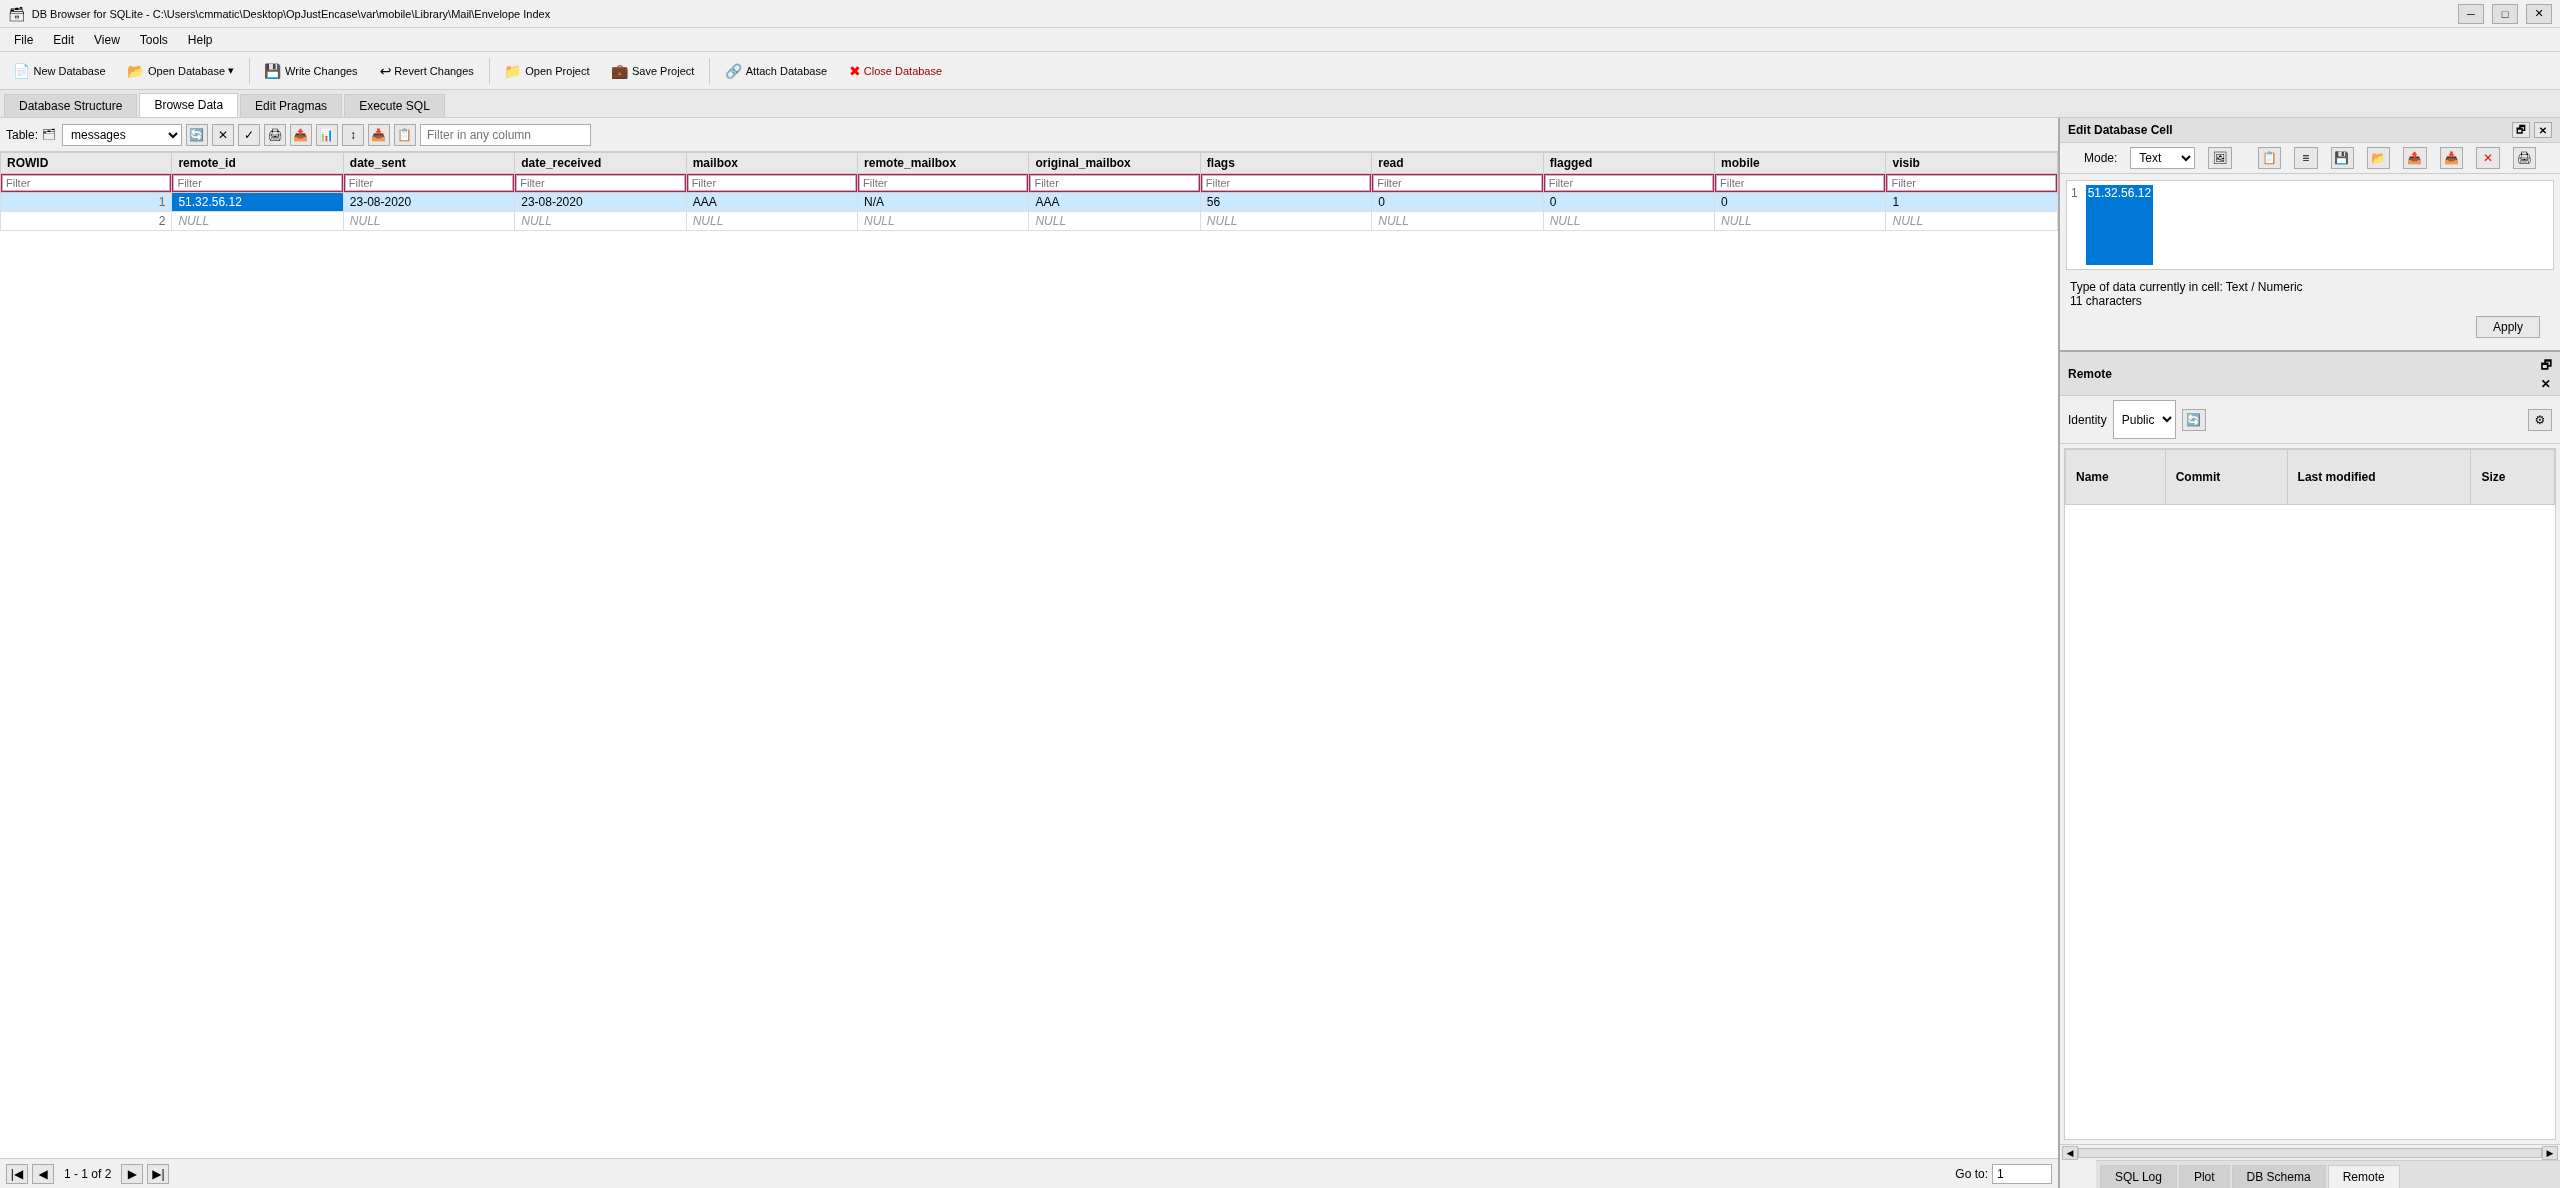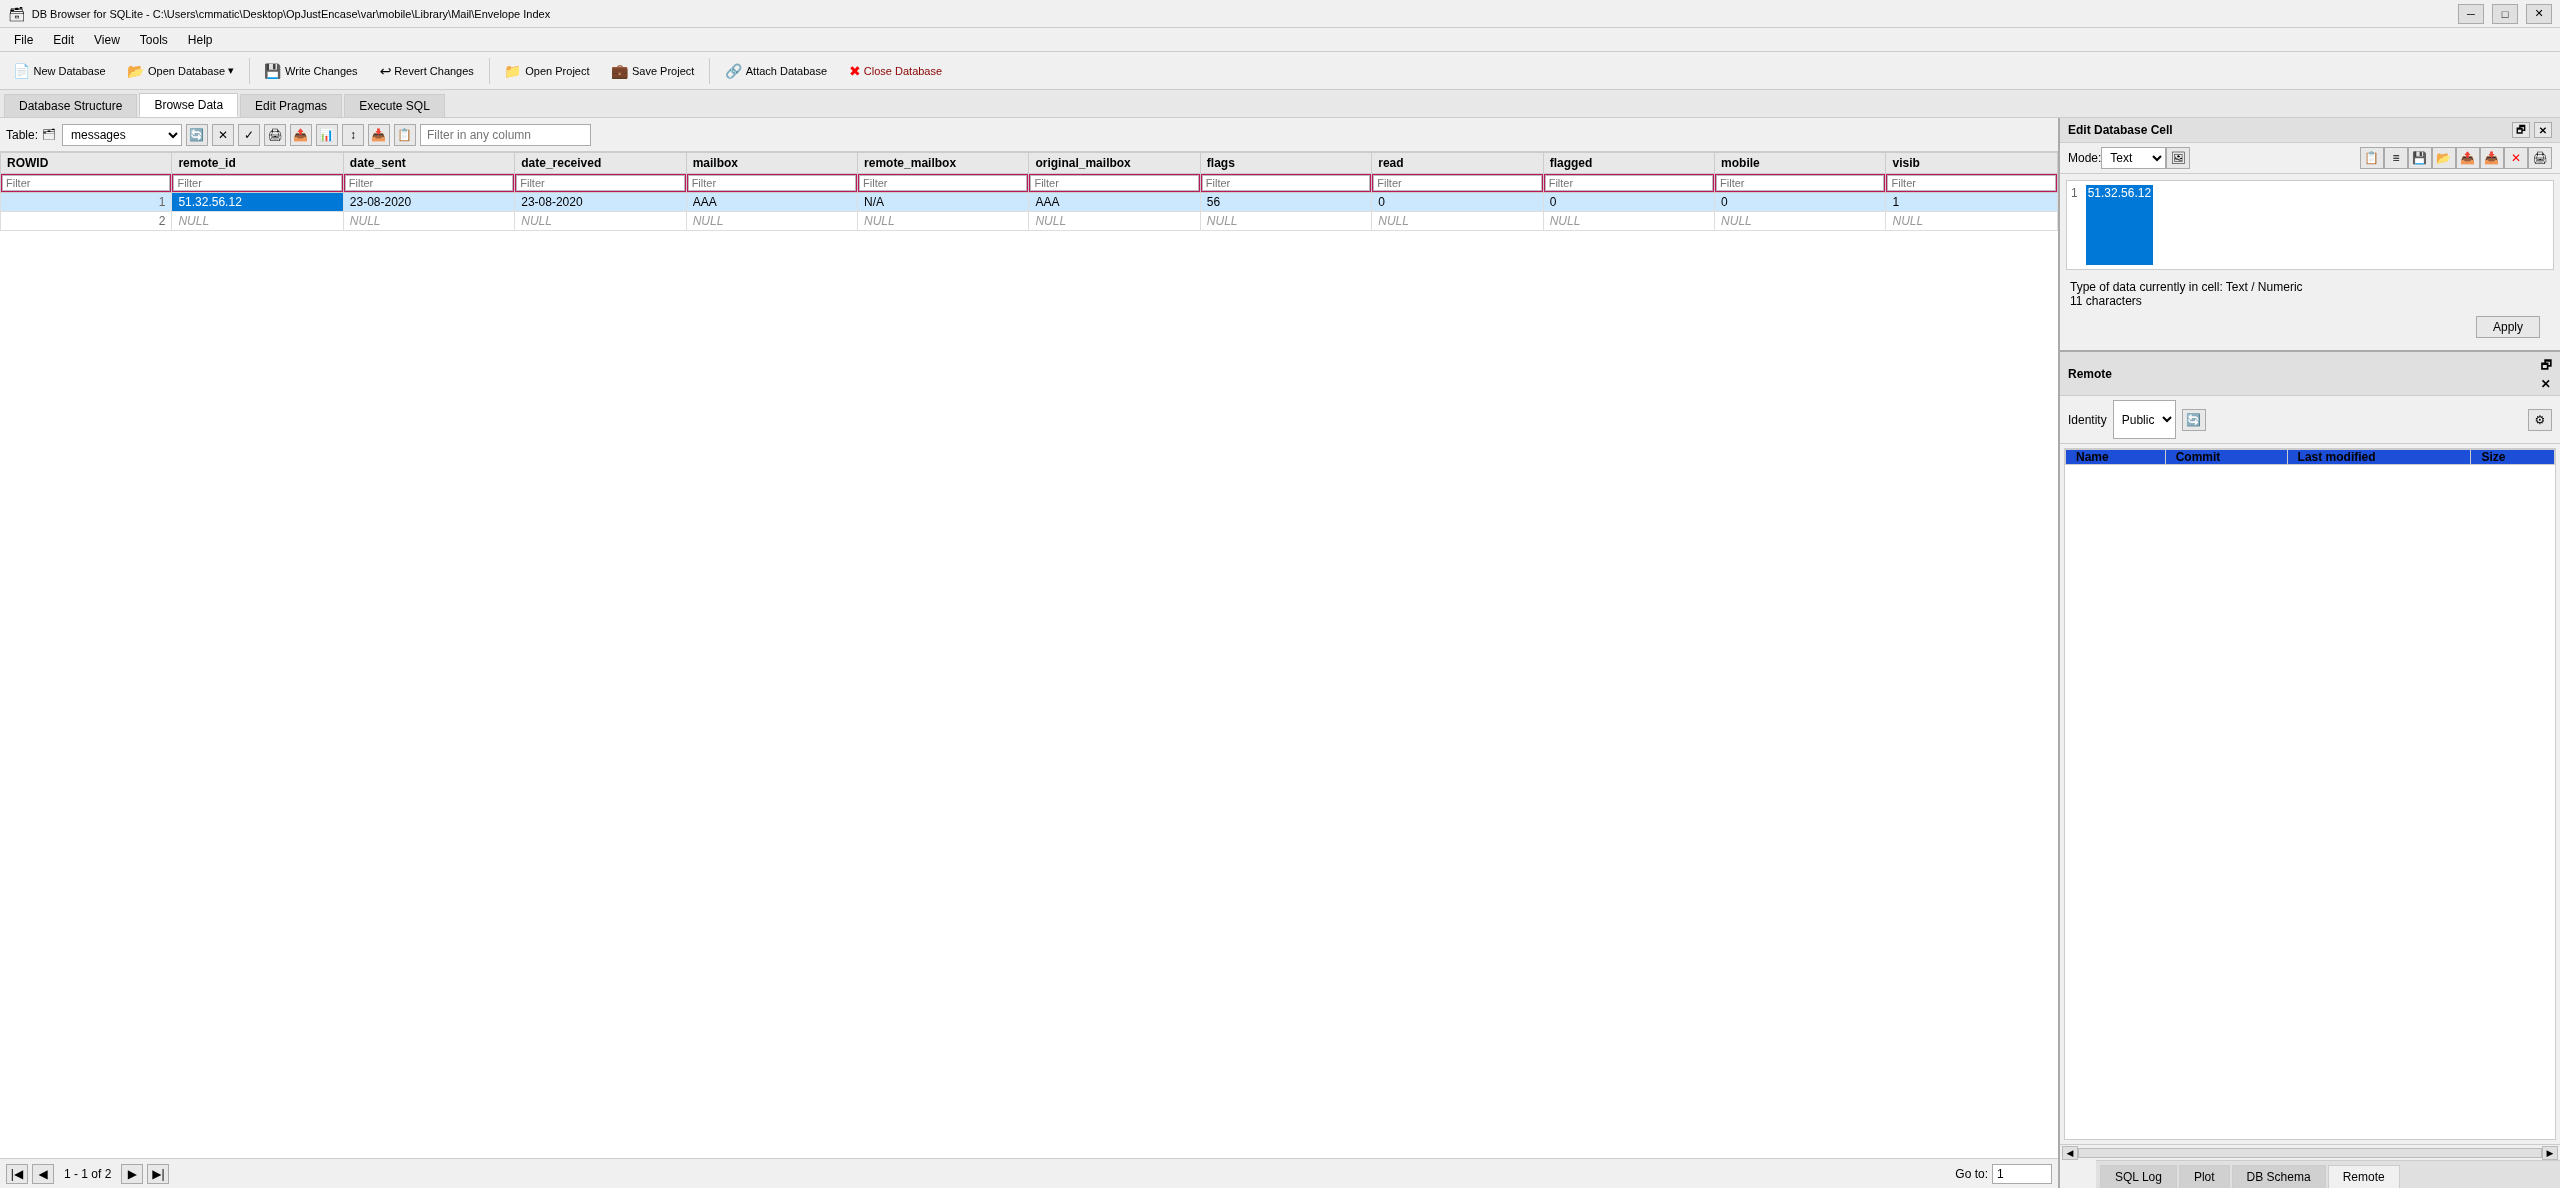--- a/index.html
+++ b/index.html
@@ -197,22 +197,22 @@
       border-bottom: 1px solid #ccc;
       font-size: 12px;
       font-weight: bold;
     }
     #edit-cell-header .header-controls { display: flex; gap: 4px; }
     #edit-cell-header .hdr-btn { width: 18px; height: 16px; border: 1px solid #aaa; background: #e8e8e8; cursor: pointer; font-size: 10px; display: flex; align-items: center; justify-content: center; }
 
     #edit-mode-bar {
       display: flex;
       align-items: center;
-      padding: 4px 8px;
-      gap: 0;
+      padding: 4px 24px;
+      gap: 13px;
       border-bottom: 1px solid #ccc;
     }
     #mode-label { font-size: 12px; }
     #mode-select { height: 22px; font-size: 12px; border: 1px solid #aaa; background: white; padding: 0 4px; }
     .edit-tb-btn { width: 24px; height: 22px; border: 1px solid #aaa; background: #e8e8e8; cursor: pointer; display: flex; align-items: center; justify-content: center; font-size: 12px; }
     .edit-tb-spacer { flex: 1; }
 
     #edit-cell-content {
       padding: 4px;
       background: white;
@@ -273,23 +273,23 @@
       background: white;
       margin: 4px;
       border: 1px solid #ccc;
     }
     #remote-table {
       width: 100%;
       border-collapse: collapse;
       font-size: 12px;
     }
     #remote-table th {
-      background: #1d4ed8;
-      border: 1px solid #ccc;
-      padding: 0 10px;
+      background: #e5e5e5;
+      border: 1px solid #ccc;
+      padding: 20px 10px;
       text-align: left;
       font-weight: bold;
     }
 
     
     #bottom-tabs {
       display: flex;
       background: #e0e0e0;
       border-top: 1px solid #ccc;
       height: 28px;

